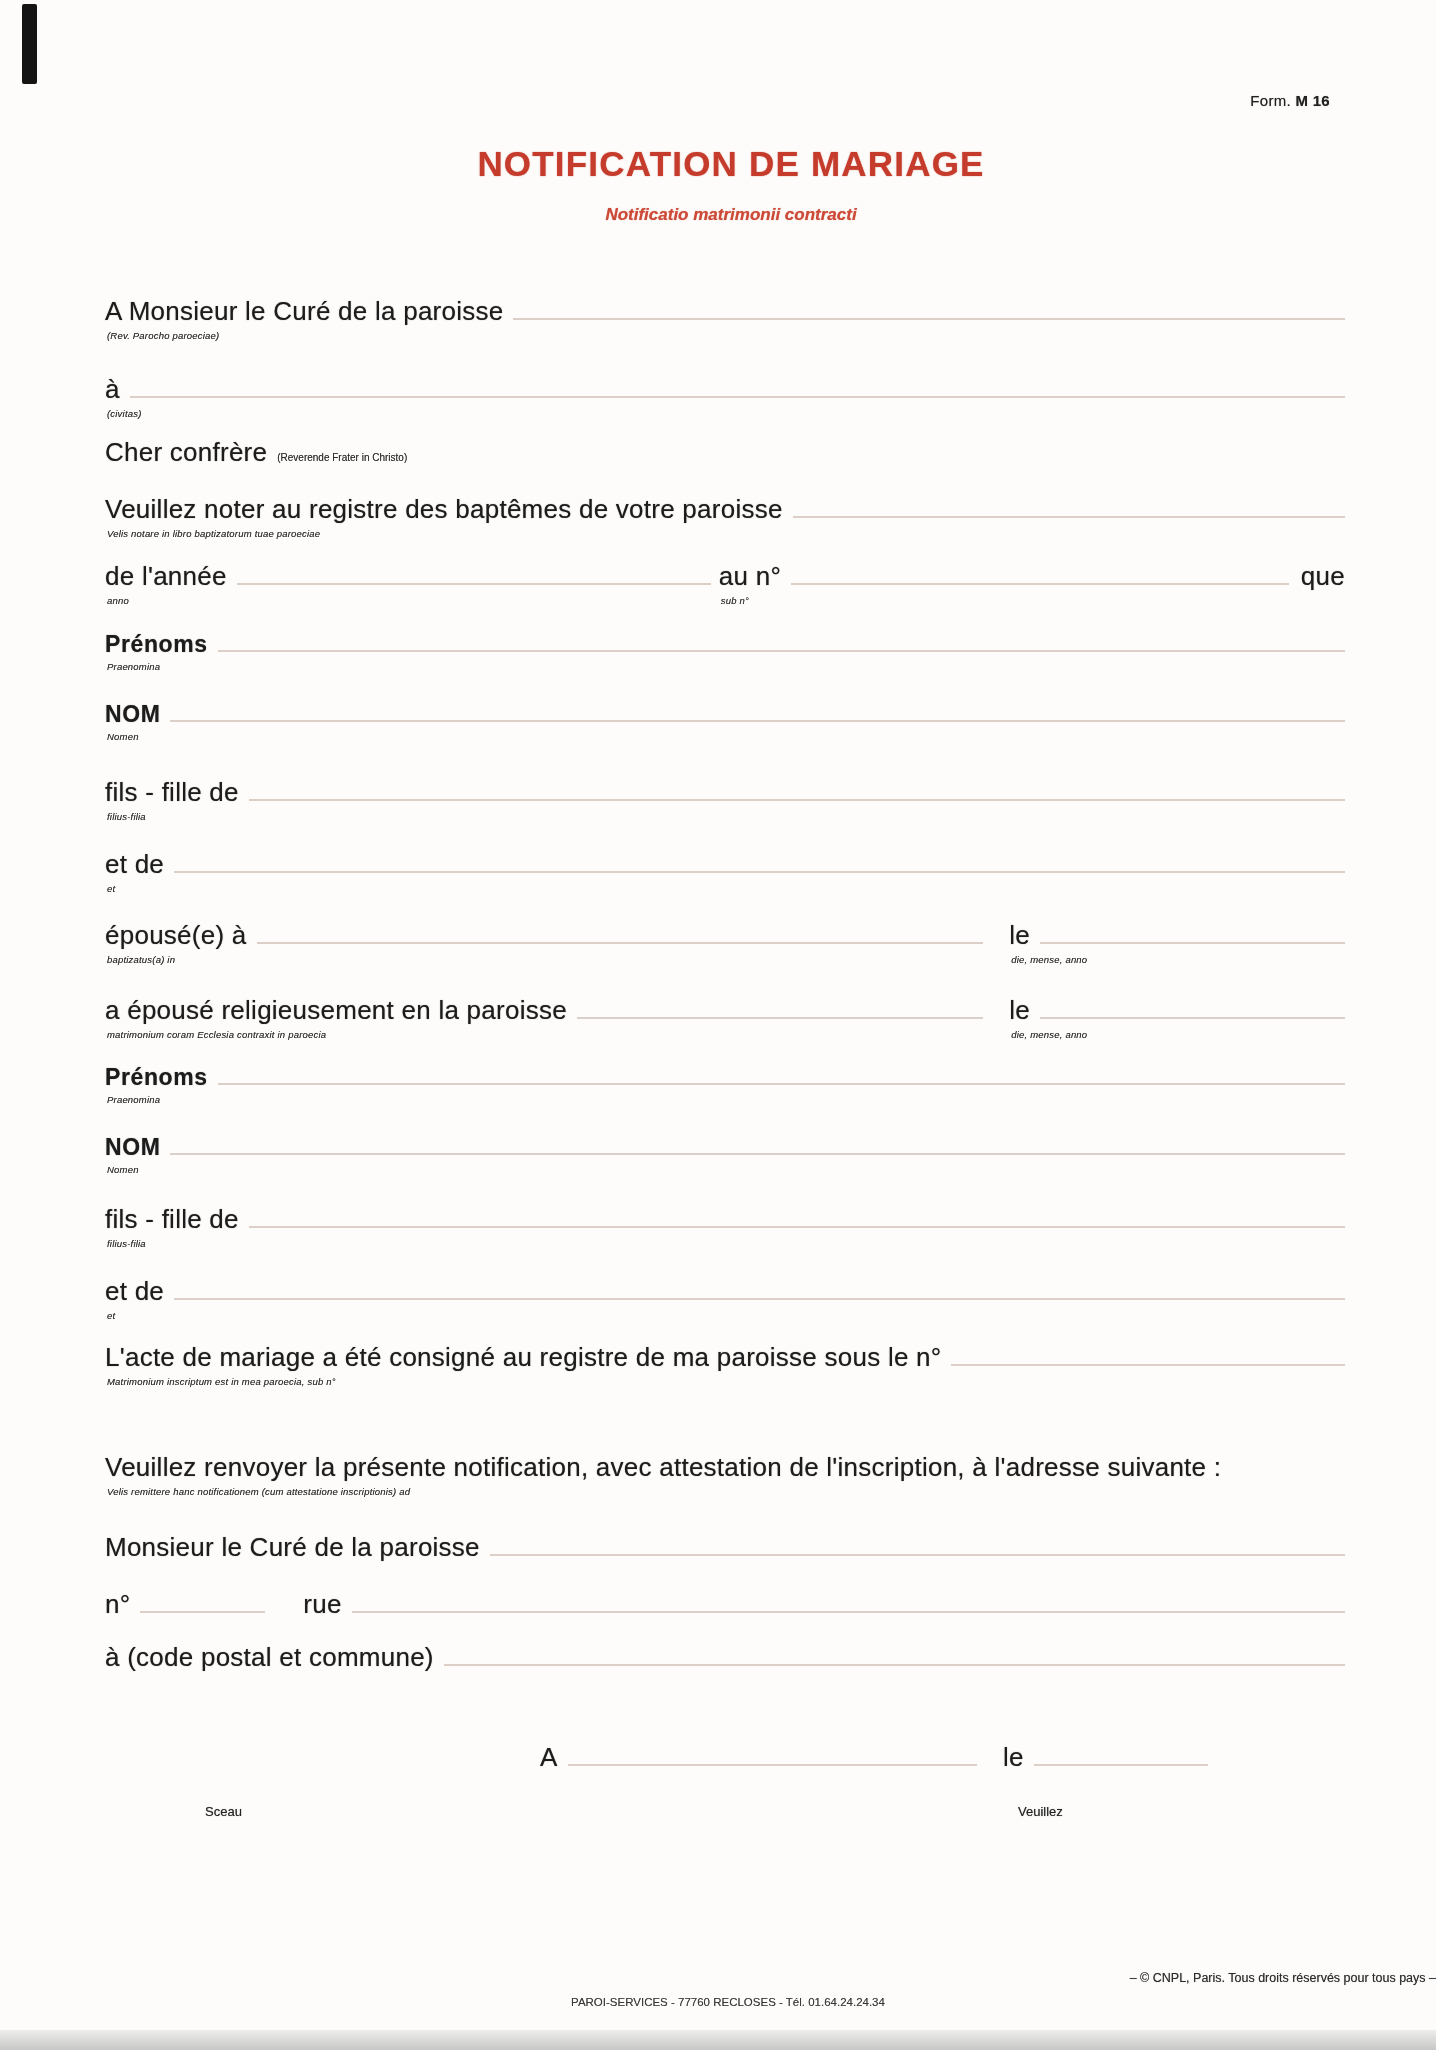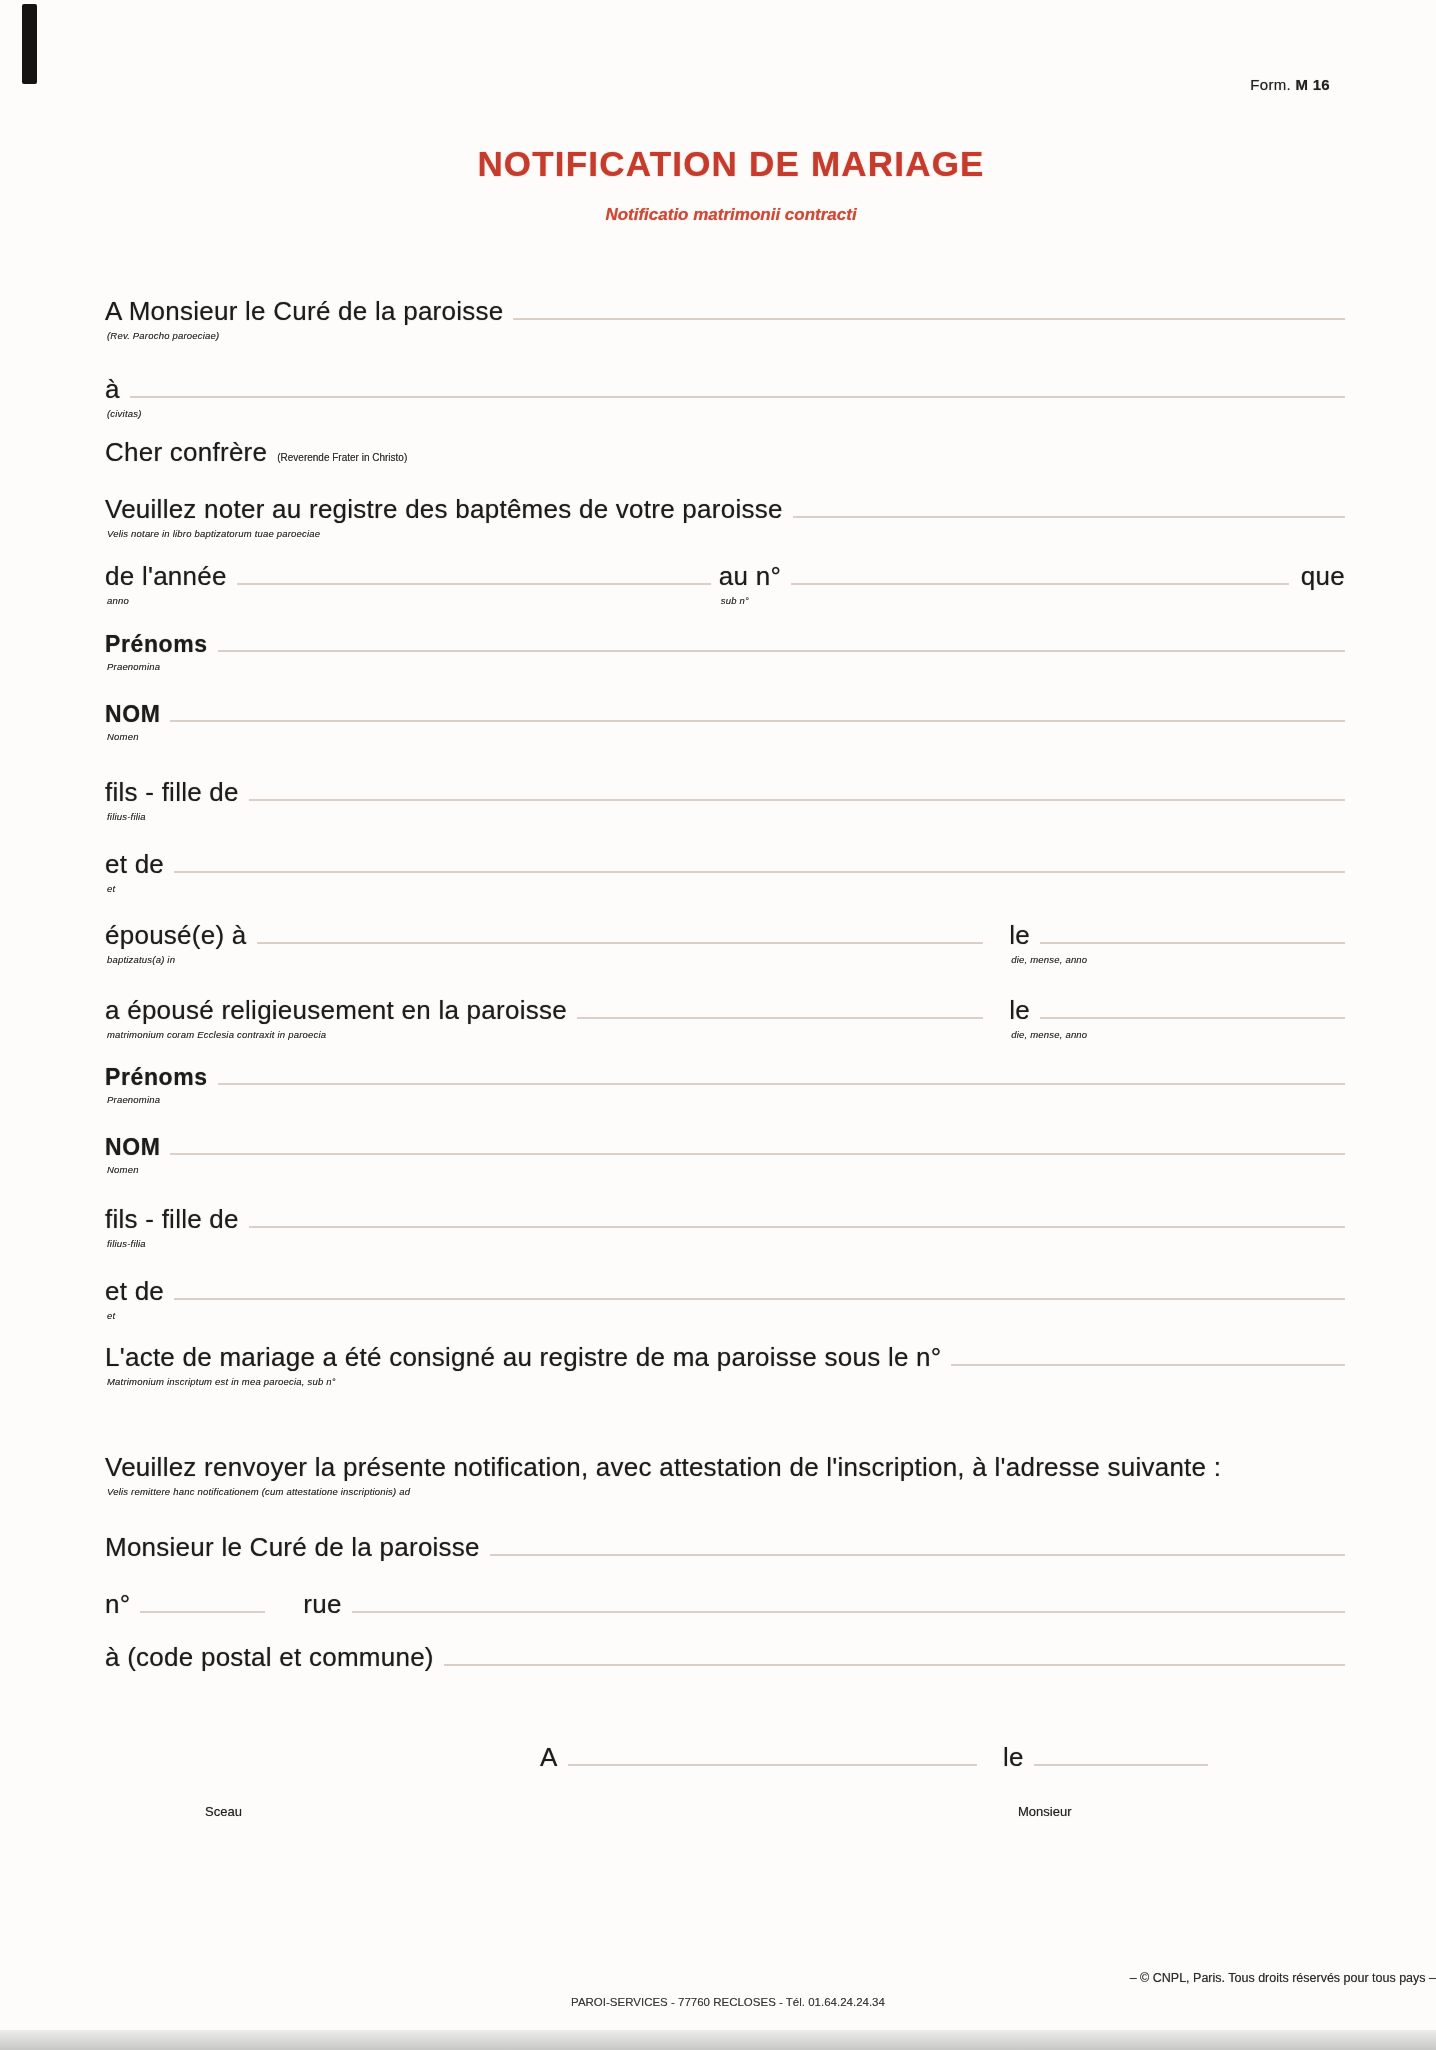--- a/index.html
+++ b/index.html
@@ -4,21 +4,21 @@
 <style>
   html,body{margin:0;padding:0;background:#888;}
   .page{
     position:relative;width:1436px;height:2050px;margin:0 auto;
     background:#fdfcfa;overflow:hidden;
     font-family:"Liberation Sans", sans-serif;color:#1e1e1e;
   }
   
   .corner-mark{position:absolute;left:22px;top:4px;width:15px;height:80px;background:#141414;border-radius:2px;}
   .bottom-band{position:absolute;left:0;right:0;bottom:0;height:20px;background:linear-gradient(#ededec,#c7c7c5);}
-  .formcode{position:absolute;top:76px;right:106px;font-size:15px;letter-spacing:.3px;color:#222;text-shadow:0 0 .8px rgba(40,40,40,.6);}
+  .formcode{position:absolute;top:92px;right:106px;font-size:15px;letter-spacing:.3px;color:#222;text-shadow:0 0 .8px rgba(40,40,40,.6);}
   .formcode b{font-weight:bold;}
   .title{
     position:absolute;top:144px;left:0;right:0;text-align:center;padding-left:26px;
     font-size:35px;font-weight:bold;letter-spacing:1.2px;color:#c53b2c;
     text-shadow:0 0 1.2px rgba(197,59,44,.75);
   }
   .subtitle{
     position:absolute;top:205px;left:0;right:0;text-align:center;padding-left:26px;
     font-size:17px;font-style:italic;font-weight:bold;color:#cd4a38;
     text-shadow:0 0 1px rgba(205,74,56,.7);
@@ -227,19 +227,19 @@
   </div>
 
   <div class="row" style="top:1742px;left:540px;right:228px">
     <span class="lbl">A</span>
     <div class="line" style="flex-grow:2.35"></div>
     <span class="lbl" style="margin-left:26px">le</span>
     <div class="line"></div>
   </div>
 
   <span class="abs-label" style="left:205px;top:1804px">Sceau</span>
-  <span class="abs-label" style="left:1018px;top:1804px">Monsieur</span>
+  <span class="abs-label" style="left:1018px;top:1804px">Veuillez</span>
 
   <div class="footer1">– © CNPL, Paris. Tous droits réservés pour tous pays –</div>
   <div class="footer2">PAROI-SERVICES - 77760 RECLOSES - Tél. 01.64.24.24.34</div>
 
   <div class="bottom-band"></div>
 </div>
 
 </body></html>

